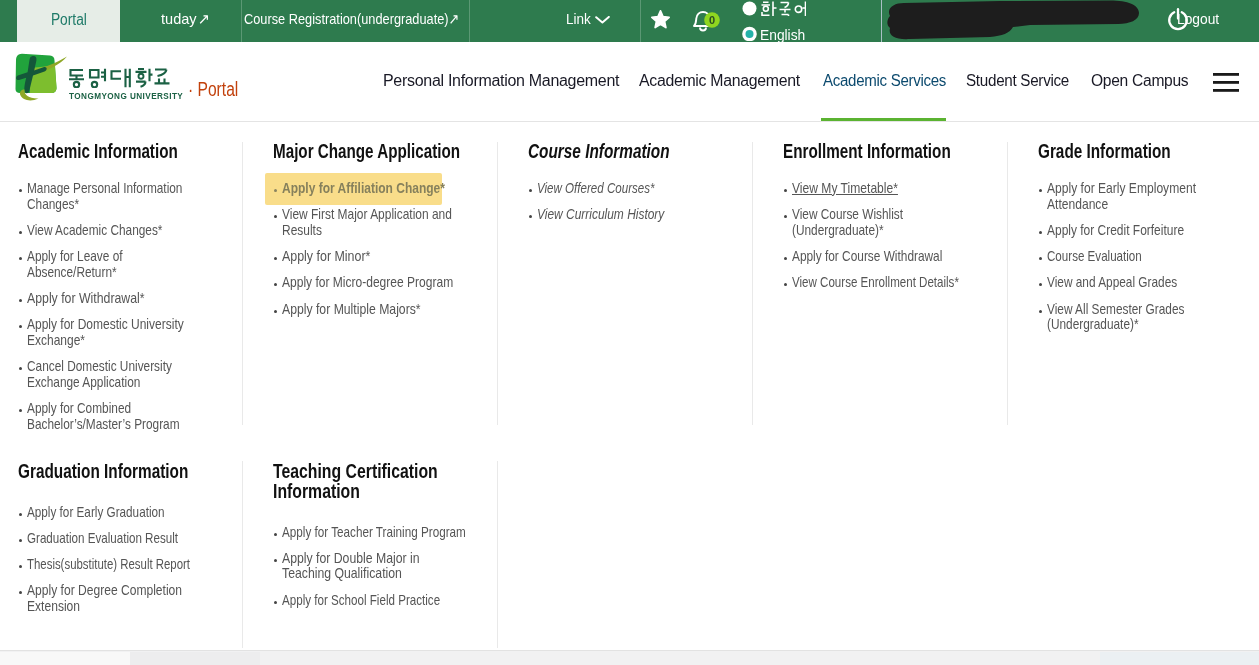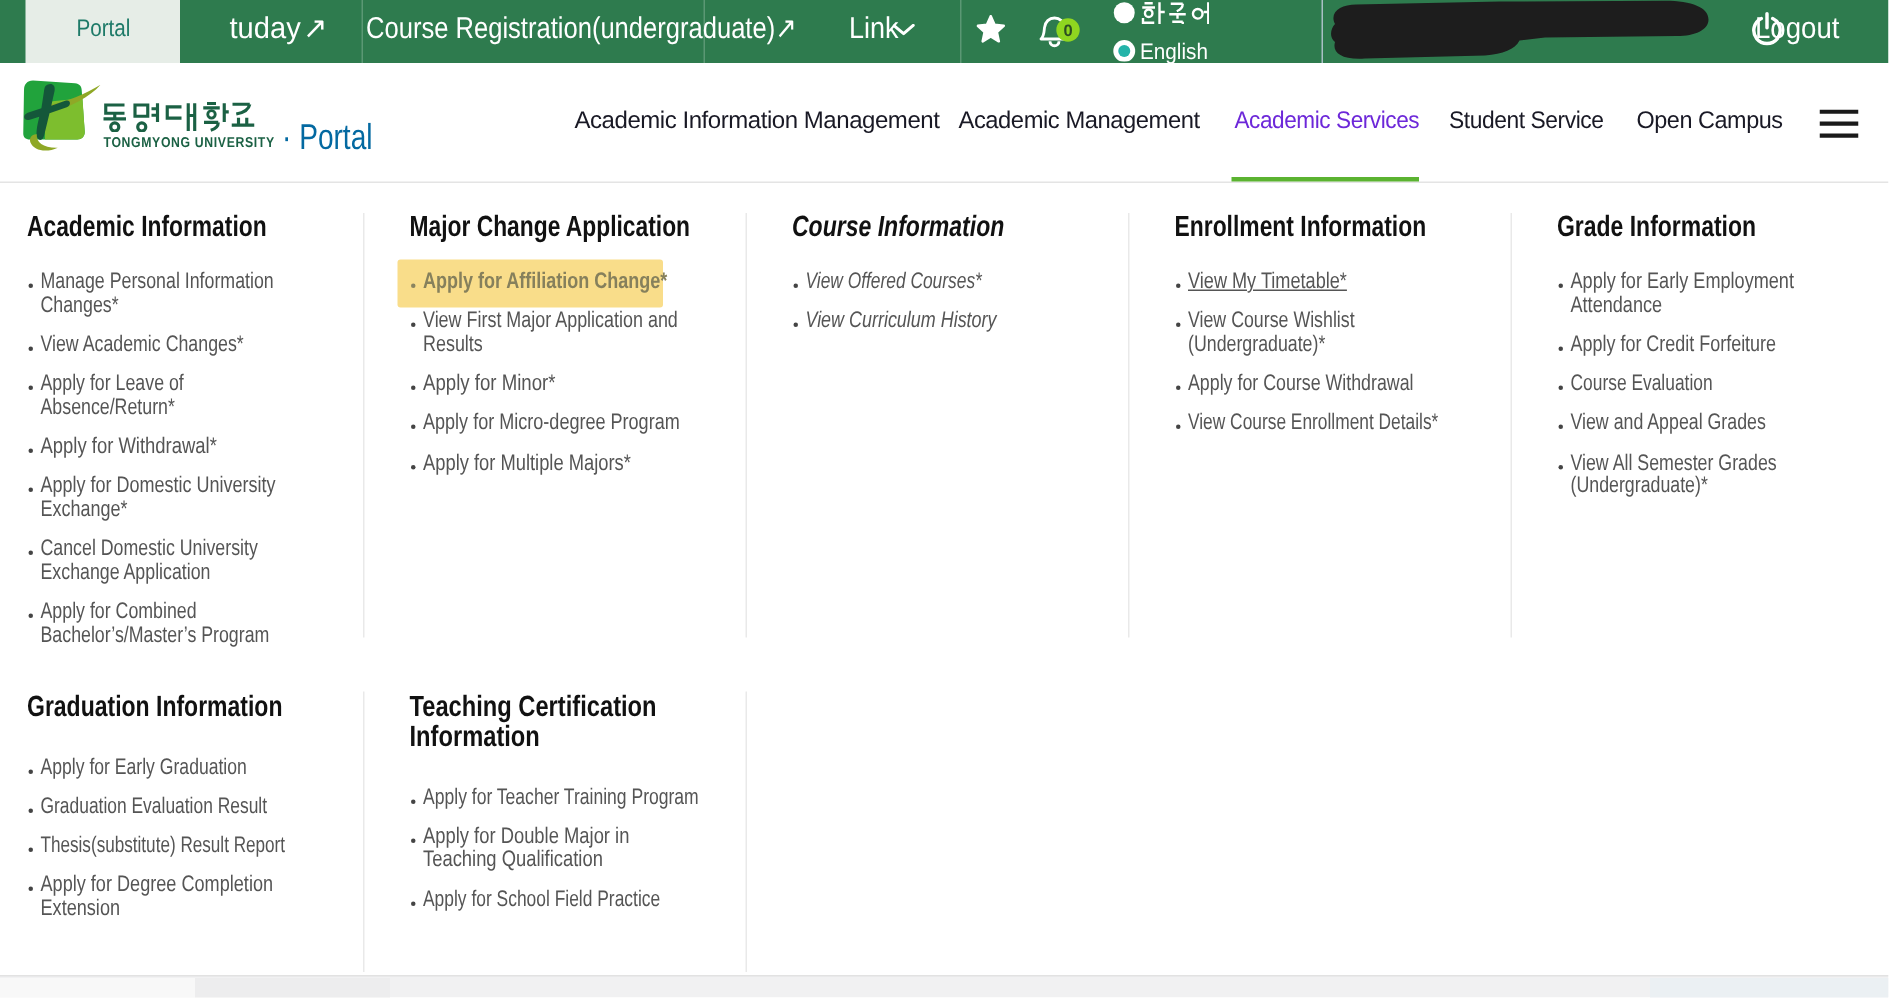--- a/index.html
+++ b/index.html
@@ -1,21 +1,21 @@
 <!DOCTYPE html>
 <html><head>
 <meta charset="utf-8">
 <style>
 *{margin:0;padding:0;box-sizing:border-box;}
 html,body{width:1259px;height:665px;overflow:hidden;font-family:"Liberation Sans",sans-serif;background:#fff;}
 #page{position:relative;width:1259px;height:665px;overflow:hidden;}
 .abs{position:absolute;}
 
 #topbar{position:absolute;left:0;top:0;width:1259px;height:42px;background:#2E7B4E;}
-#topbar .tab{position:absolute;top:0;height:42px;line-height:38px;text-align:center;color:#fff;font-size:20px;}
+#topbar .tab{position:absolute;top:0;height:42px;line-height:38px;text-align:center;color:#fff;font-size:15px;}
 #ptab{position:absolute;left:17px;top:0;width:103px;height:42px;background:#E6EDE7;color:#1E7A68;font-size:16px;text-align:center;line-height:39px;}
 .tdiv{position:absolute;top:0;width:1px;height:42px;background:rgba(255,255,255,0.22);}
 .fit{display:inline-block;transform-origin:0 50%;white-space:nowrap;}
 
 #hdr{position:absolute;left:0;top:42px;width:1259px;height:80px;background:#fff;border-bottom:1px solid #e4e4e4;}
 .nav{position:absolute;top:29.5px;font-size:16px;letter-spacing:-0.3px;color:#191925;white-space:nowrap;}
 
 .col{position:absolute;}
 .mhead{font-size:19.5px;font-weight:bold;color:#111;line-height:20px;}
 ul.mi{list-style:none;}
@@ -72,21 +72,21 @@
     <div class="tdiv" style="left:881px;background:#a9bfc5;"></div>
 
     <svg class="abs" style="left:880px;top:0px;" width="265" height="42" viewBox="0 0 265 42">
       <path d="M10 16 C6 8 14 3 24 3 L120 1 L230 0.5 C248 0.5 259 5 259 13 C259 20 250 24 238 24 L150 25 L133 27 C130 33 122 36 110 37 L30 39 C14 40 8 35 10 28 C6 25 7 19 10 16 Z" fill="#1d1d1d"></path>
     </svg>
 
     <svg class="abs" style="left:1167px;top:8px;" width="22" height="23" viewBox="0 0 22 23">
       <path d="M7.2 4.3 A 8.8 8.8 0 1 0 14.8 4.3" fill="none" stroke="#fff" stroke-width="2.3" stroke-linecap="round"></path>
       <line x1="11" y1="1.2" x2="11" y2="10.5" stroke="#fff" stroke-width="2.3" stroke-linecap="round"></line>
     </svg>
-    <div class="tab" style="left:1170px;width:60px;text-align:left;"><span class="fit" style="transform:scaleX(0.92)">Logout</span></div>
+    <div class="tab" style="left:1170px;width:60px;text-align:center;"><span class="fit" style="transform:scaleX(0.92)">Logout</span></div>
   </div>
 
   <div id="hdr">
 
     <svg class="abs" style="left:14px;top:10px;" width="56" height="50" viewBox="0 0 56 50">
       <path d="M2 8 C2 4 4 2 8 1.7 L36 3.5 C39 3.8 40.5 5.5 40.5 8.5 L42.5 36 C42.5 39 40.5 41 37.5 41 L6 41 C3 41 1.5 39.5 1.5 37 Z" fill="#21A33C"></path>
       <path d="M16 16 L41 13.5 L42.5 36 C42.5 39 40.5 41 37.5 41 L16 41 Z" fill="#7DBE2E"></path>
       <path d="M16 18.5 C32 15.5 42 11 53 4.5 C46 12.5 34 19 18 23.5 Z" fill="#8FA826"></path>
       <path d="M17.5 4.5 C20.5 3.2 23 4.5 22.4 8.5 L20.2 18.5 L29.5 15.2 C33 14 34 18 30.5 19.5 L19 23.5 L15.5 38 C14.8 41.5 12.2 42.5 10.8 39.5 C9.8 37.5 10.6 32 12.2 25.8 L5.8 27.8 C2 29 0.5 24.8 4.5 23.2 L13.6 20.2 L15.3 9 C15.7 6.3 16 5.2 17.5 4.5 Z" fill="#14573A"></path>
       <path d="M10.5 37.5 C10 43 15 46.8 24.5 46.5 C17 50 8.5 48.5 6.3 43 C5.2 40 7.3 37.2 10.5 37.5 Z" fill="#8FA826"></path>
@@ -99,25 +99,25 @@
         <path d="M22 2 h8.5 v7.5 h-8.5 z M37 0.8 v12.5 M37 4.5 h-4 M37 8.8 h-4"></path> 
           <circle cx="26.5" cy="16.6" r="2.7"></circle>
         <path d="M53 3.2 h-9.5 v7.5 h9.5 M57.5 0.8 v18.5 M61.8 0.8 v18.5 M57.5 9 h4.3"></path>
         <path d="M70 1 h6 M67.5 3.9 h11"></path> 
           <circle cx="73" cy="8.2" r="2.5" stroke-width="1.9"></circle>
         <path d="M68 13.6 h9.5 M77.5 13.6 c0 2.6 -1.8 4.2 -5 5.2 M81.5 0.8 v12.5 M81.5 6.6 h3"></path>
         <path d="M87 1.5 h11.5 M98.5 1.5 c-0.5 3 -3.5 5.5 -9 6.5 M91 10.5 v4.5 M96.5 10.5 v4.5 M86.5 15.4 h15"></path>
       </g>
     </svg>
     <div class="abs" style="left:69px;top:48px;font-size:9.5px;font-weight:bold;color:#1B6144;"><span class="fit" style="transform:scaleX(0.86);letter-spacing:0.5px;">TONGMYONG UNIVERSITY</span></div>
-    <div class="abs" style="left:188px;top:36px;font-size:24px;color:#0369a1;"><span class="fit" style="transform:scaleX(0.78)">· Portal</span></div>
-
-    <div class="nav" style="left:383px;"><span class="fit" style="transform:scaleX(1)">Academic Information Management</span></div>
+    <div class="abs" style="left:188px;top:36px;font-size:20px;color:#c2410c;"><span class="fit" style="transform:scaleX(0.78)">· Portal</span></div>
+
+    <div class="nav" style="left:383px;"><span class="fit" style="transform:scaleX(1)">Personal Information Management</span></div>
     <div class="nav" style="left:639px;"><span class="fit" style="transform:scaleX(0.99)">Academic Management</span></div>
-    <div class="nav" style="left:822.5px;color:#6d28d9;"><span class="fit" style="transform:scaleX(0.94)">Academic Services</span></div>
+    <div class="nav" style="left:822.5px;color:#0c4a6e;"><span class="fit" style="transform:scaleX(0.94)">Academic Services</span></div>
     <div class="nav" style="left:966px;"><span class="fit" style="transform:scaleX(0.95)">Student Service</span></div>
     <div class="nav" style="left:1090.5px;"><span class="fit" style="transform:scaleX(0.975)">Open Campus</span></div>
     <div class="abs" style="left:821px;top:76px;width:125px;height:3px;background:#5BB331;"></div>
 
     <svg class="abs" style="left:1213px;top:30.5px;" width="26" height="20" viewBox="0 0 26 20">
       <g stroke="#1a1a1a" stroke-width="2.8">
         <line x1="0" y1="1.4" x2="26" y2="1.4"></line>
           <line x1="0" y1="9.4" x2="26" y2="9.4"></line>
           <line x1="0" y1="17.4" x2="26" y2="17.4"></line>
       </g>

